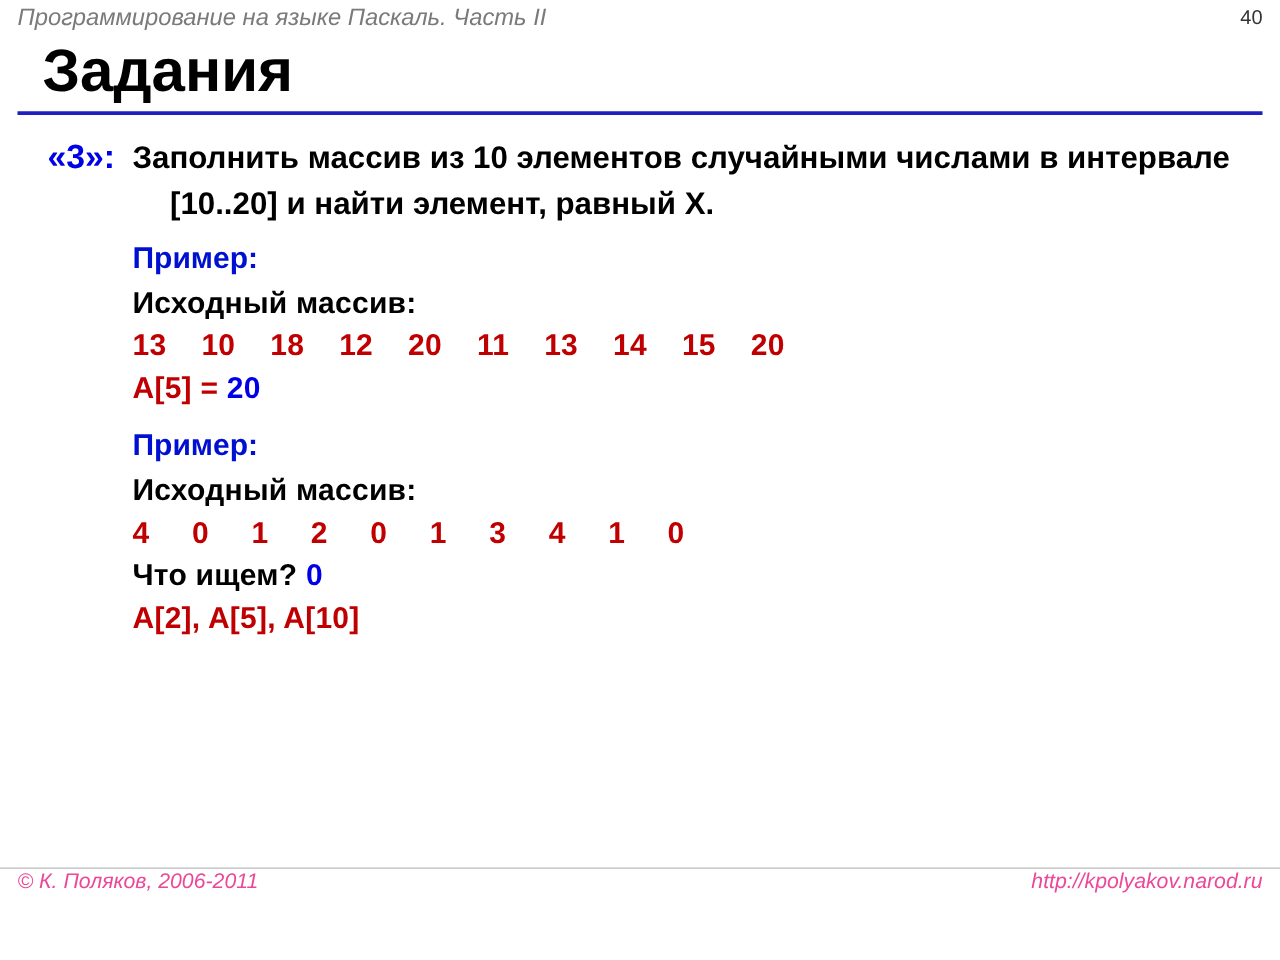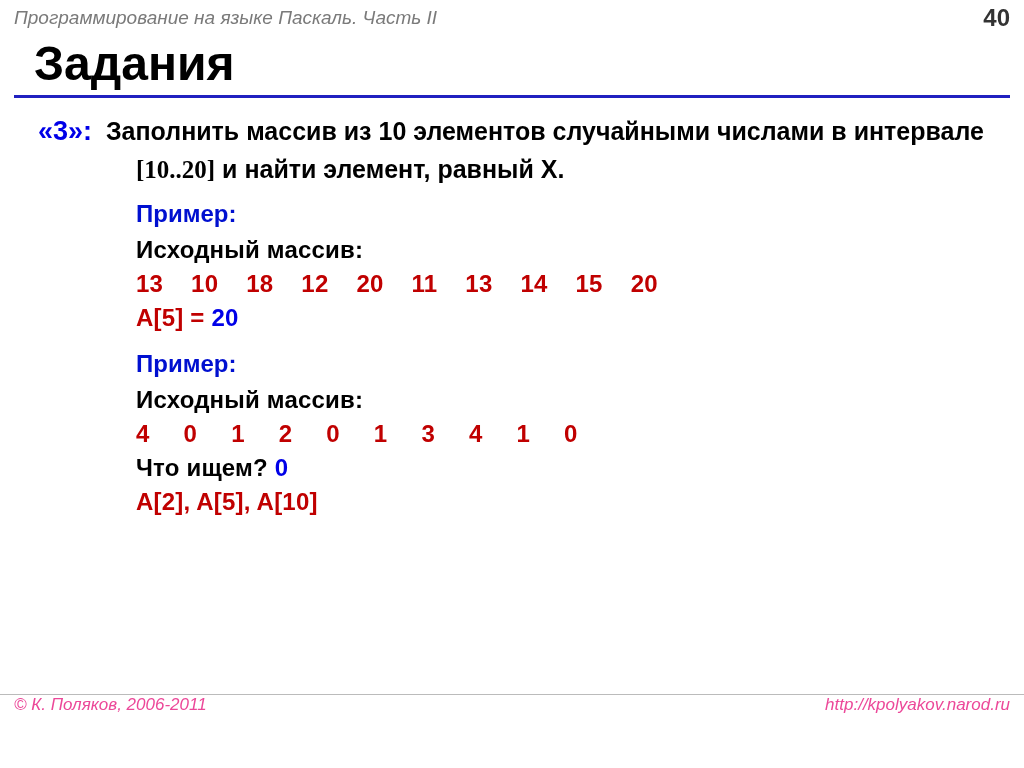--- a/index.html
+++ b/index.html
@@ -1,28 +1,28 @@
 <!DOCTYPE html>
 <html><head>
 <meta charset="utf-8">
 <style>
   html,body{margin:0;padding:0;width:1024px;height:768px;background:#fff;
     font-family:Arial,Helvetica,sans-serif;color:#000;overflow:hidden}
   .slide{position:relative;width:1024px;height:721px;box-sizing:border-box}
   .topbar{display:flex;justify-content:space-between;align-items:center;
     padding:4px 14px 2px 14px;font-style:italic;color:#7a7a7a;font-size:19px}
-  .pagenum{font-weight:bold;font-style:normal;color:#333;font-size:24px}
+  .pagenum{font-weight:normal;font-style:normal;color:#333;font-size:16px}
   .title{font-size:48px;font-weight:bold;padding:2px 16px 4px 34px}
   .hr{height:3px;background:#2020c0;margin:0 14px 0 14px}
   .body{padding:14px 22px 0 38px}
   .task{margin-bottom:18px}
   .taskhead{font-size:25px;line-height:1.45}
   .grade{color:#0000e8;font-weight:bold;font-size:27px}
-  .mono{font-family:Liberation Serif, serif;font-weight:bold}
-  .sub{margin-left:98px;margin-top:12px}
+  .mono{font-family:Liberation Sans, sans-serif;font-weight:bold}
+  .sub{margin-left:68px;margin-top:12px}
   .lbl-example{color:#0010d0;font-weight:bold;font-size:24px;margin-bottom:8px}
   .line{font-family:Liberation Sans, sans-serif;font-weight:bold;font-size:24px;
     margin:6px 0;letter-spacing:.2px}
   .red{color:#c00000}
   .blue{color:#0000e8}
   .arr span{display:inline-block;margin-right:28px}
   .arr2 span{display:inline-block;margin-right:34px}
   .footer{position:absolute;left:0;right:0;bottom:6px;display:flex;
     justify-content:space-between;padding:0 14px;border-top:1px solid #bbb;
     color:#ec4899;font-style:italic;font-size:17px}

